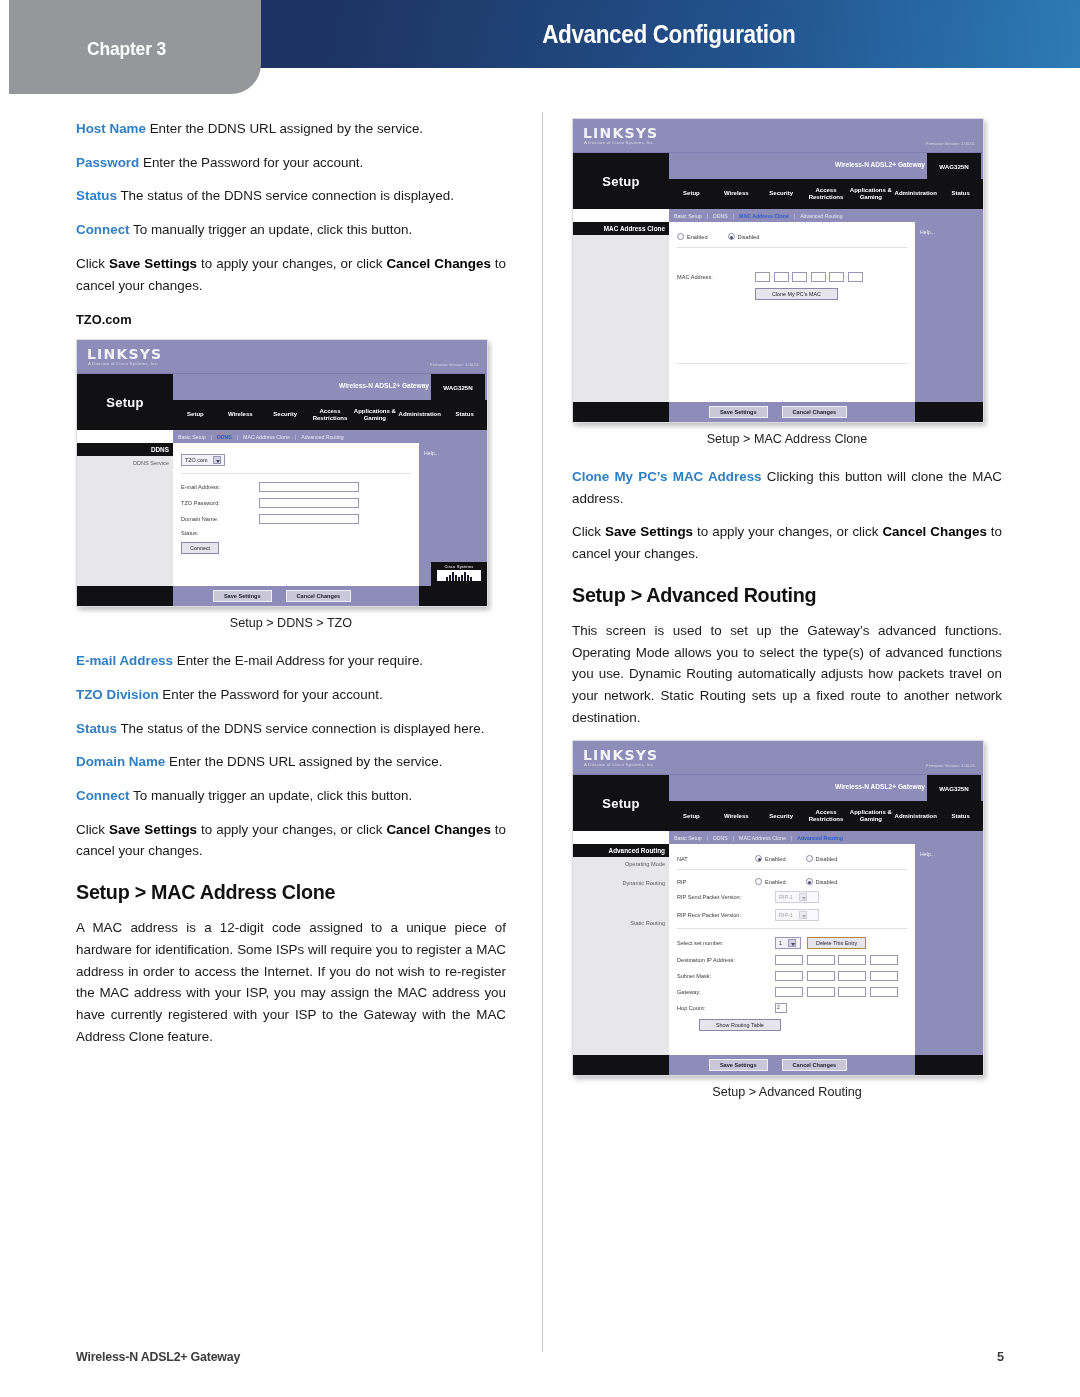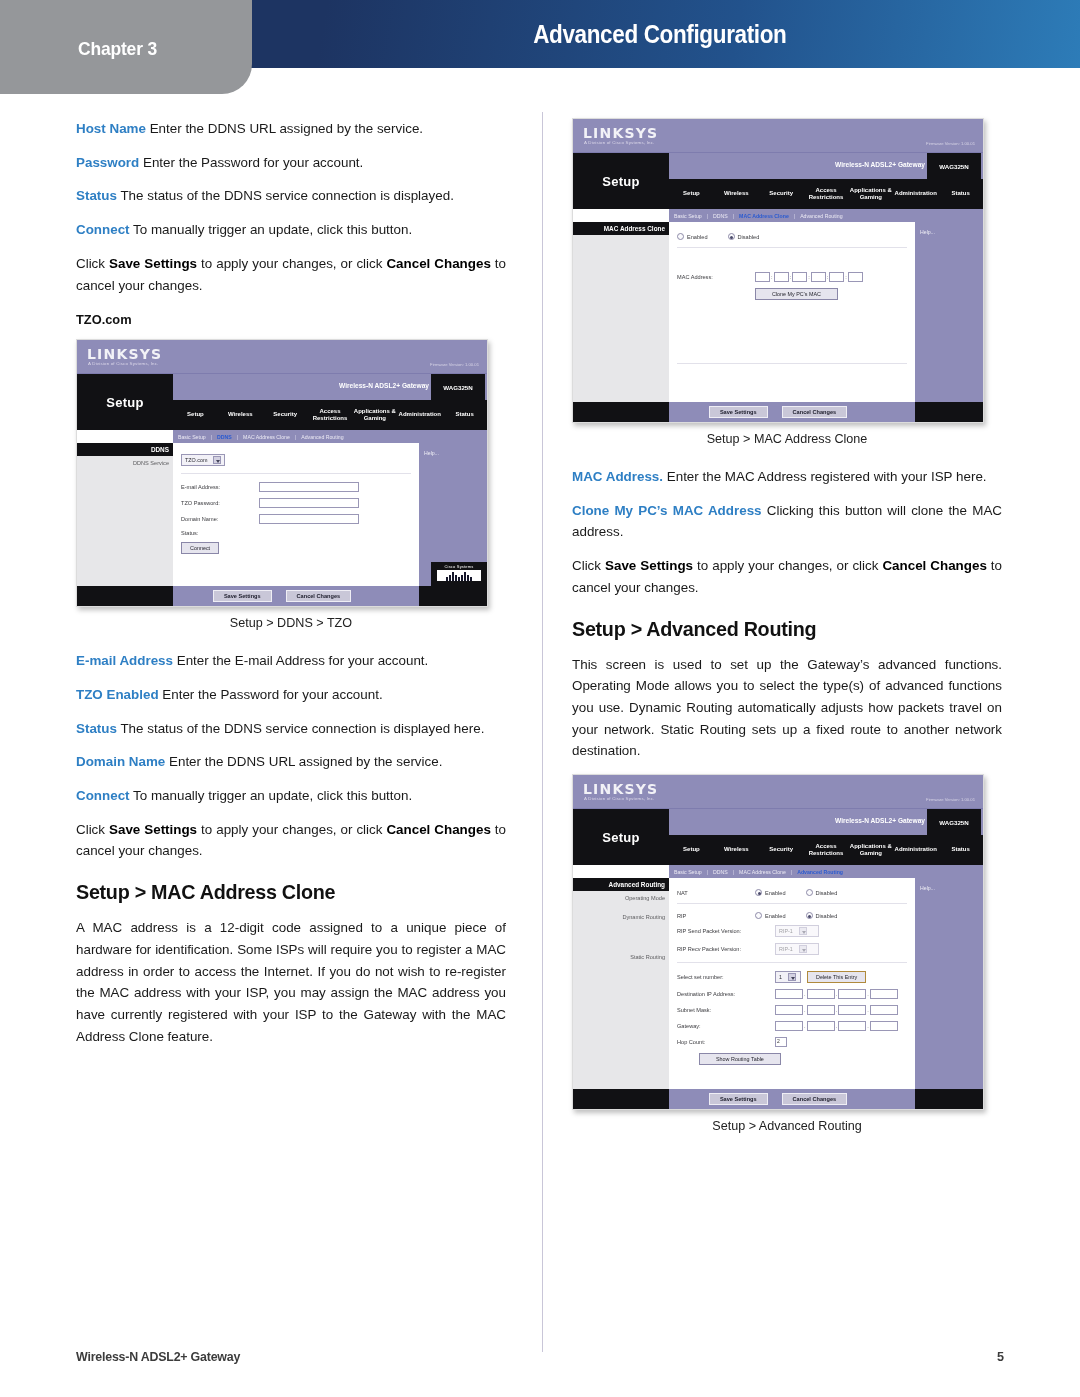--- a/index.html
+++ b/index.html
@@ -9,21 +9,21 @@
     height: 1397px;
     background: #ffffff;
     font-family: "Liberation Sans", sans-serif;
     position: relative;
     overflow: hidden;
   }
 
   
   .page-header {
     position: absolute;
-    top: 0; left: 0;
+    top: 0; left: 9px;
     width: 864px;
     height: 68px;
   }
   .header-bluebar {
     position: absolute;
     top: 0; left: 0;
     width: 1080px;
     height: 68px;
     background: linear-gradient(100deg, #1d3462 0%, #1d3462 30%, #22528c 68%, #2d7cb8 100%);
   }
@@ -526,23 +526,23 @@
     </div>
     <div class="shot-footer">
       <div class="blk"></div>
       <div class="blkr"></div>
       <span class="footer-btn">Save Settings</span>
       <span class="footer-btn">Cancel Changes</span>
     </div>
   </div>
   <div class="figcaption">Setup &gt; DDNS &gt; TZO</div>
 
-  <p class="body"><span class="term">E-mail Address</span><span> Enter the E-mail Address for your account.</span></p>
-
-  <p class="body"><span class="term">TZO Enabled</span><span>  Enter the Password for your account.</span></p>
+  <p class="body"><span class="term">E-mail Address</span><span> Enter the E-mail Address for your require.</span></p>
+
+  <p class="body"><span class="term">TZO Division</span><span>  Enter the Password for your account.</span></p>
 
   <p class="body"><span class="term">Status</span><span> The status of the DDNS service connection is displayed here.</span></p>
 
   <p class="body"><span class="term">Domain Name</span><span> Enter the DDNS URL assigned by the service.</span></p>
 
   <p class="body"><span class="term">Connect</span><span> To manually trigger an update, click this button.</span></p>
 
   <p class="body"><span>Click </span><span class="bold">Save Settings</span><span> to apply your changes, or click </span><span class="bold">Cancel Changes</span><span> to cancel your changes.</span></p>
 
   <h2 class="section">Setup &gt; MAC Address Clone</h2>
@@ -623,21 +623,20 @@
     <div class="shot-footer">
       <div class="blk"></div>
       <div class="blkr"></div>
       <span class="footer-btn">Save Settings</span>
       <span class="footer-btn">Cancel Changes</span>
     </div>
   </div>
   <div class="figcaption">Setup &gt; MAC Address Clone</div>
 
 
-  <p class="body"><span class="term">MAC Address.</span><span> Enter the MAC Address registered with your ISP here.</span></p>
 
   <p class="body"><span class="term">Clone My PC’s MAC Address</span><span> Clicking this button will clone the MAC address.</span></p>
 
   <p class="body"><span>Click </span><span class="bold">Save Settings</span><span> to apply your changes, or click </span><span class="bold">Cancel Changes</span><span> to cancel your changes.</span></p>
 
   <h2 class="section">Setup &gt; Advanced Routing</h2>
   <p class="body">This screen is used to set up the Gateway’s advanced functions. Operating Mode allows you to select the type(s) of advanced functions you use. Dynamic Routing automatically adjusts how packets travel on your network. Static Routing sets up a fixed route to another network destination.</p>
 
   <div class="shot" style="margin-top:6px">
     <div class="shot-brandbar">

